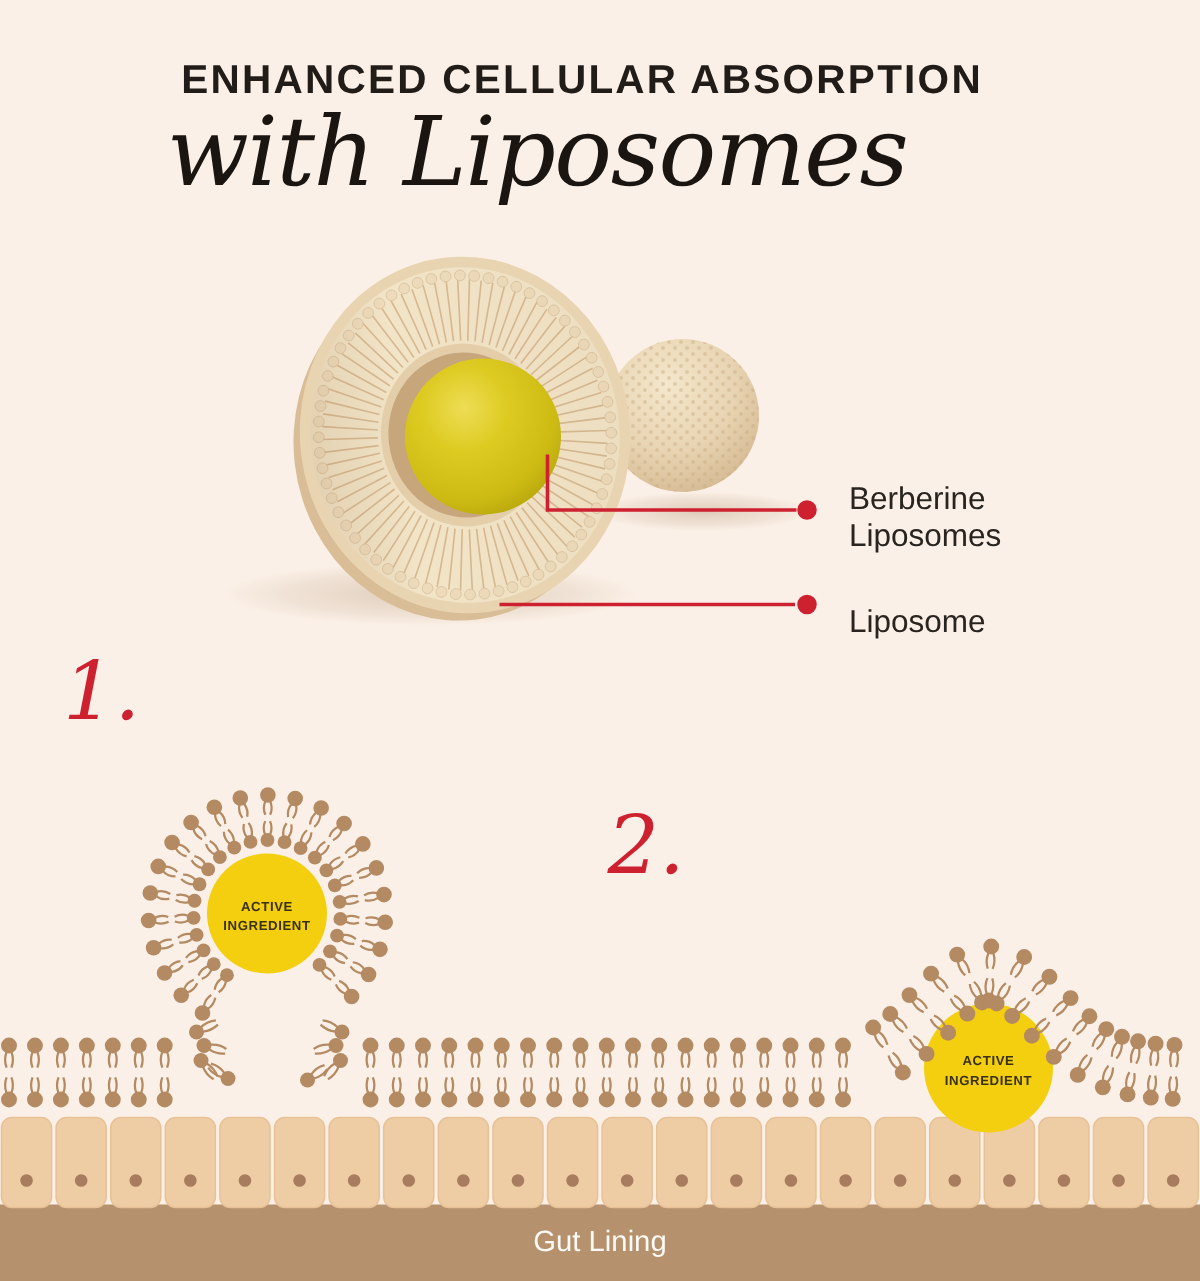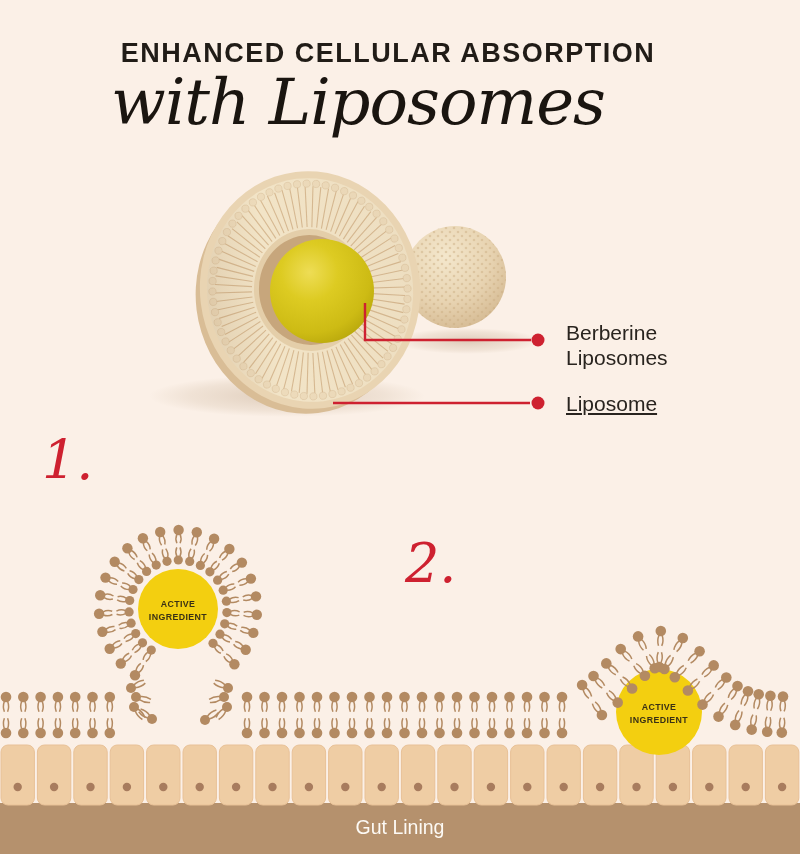--- a/index.html
+++ b/index.html
@@ -17,21 +17,21 @@
     font-family:"DejaVu Serif", serif;font-style:italic;
     font-size:64px;letter-spacing:-1px;color:#1a1510;line-height:1.2;
   }
   .illus{position:absolute;left:0;pointer-events:none;}
   #top-svg{top:150px;}
   #gut-svg{top:520px;}
   .callout{
     position:absolute;color:#29241f;font-size:21px;line-height:25px;
   }
   .callout-1{left:566px;top:320px;}
-  .callout-2{left:566px;top:391px;text-decoration:underline;}
+  .callout-2{left:566px;top:402px;}
   .step{position:absolute;display:flex;align-items:flex-start;}
   .step-1{left:42px;top:435px;}
   .step-2{left:405px;top:538px;}
   .step-num{
     font-family:"DejaVu Serif", serif;font-style:italic;
     font-size:54px;line-height:0.95;color:#ce2130;margin-right:14px;
   }
   .step-text{
     margin:4px 0 0 0;white-space:pre-line;
     font-size:18.5px;line-height:23.5px;color:#2d2721;

